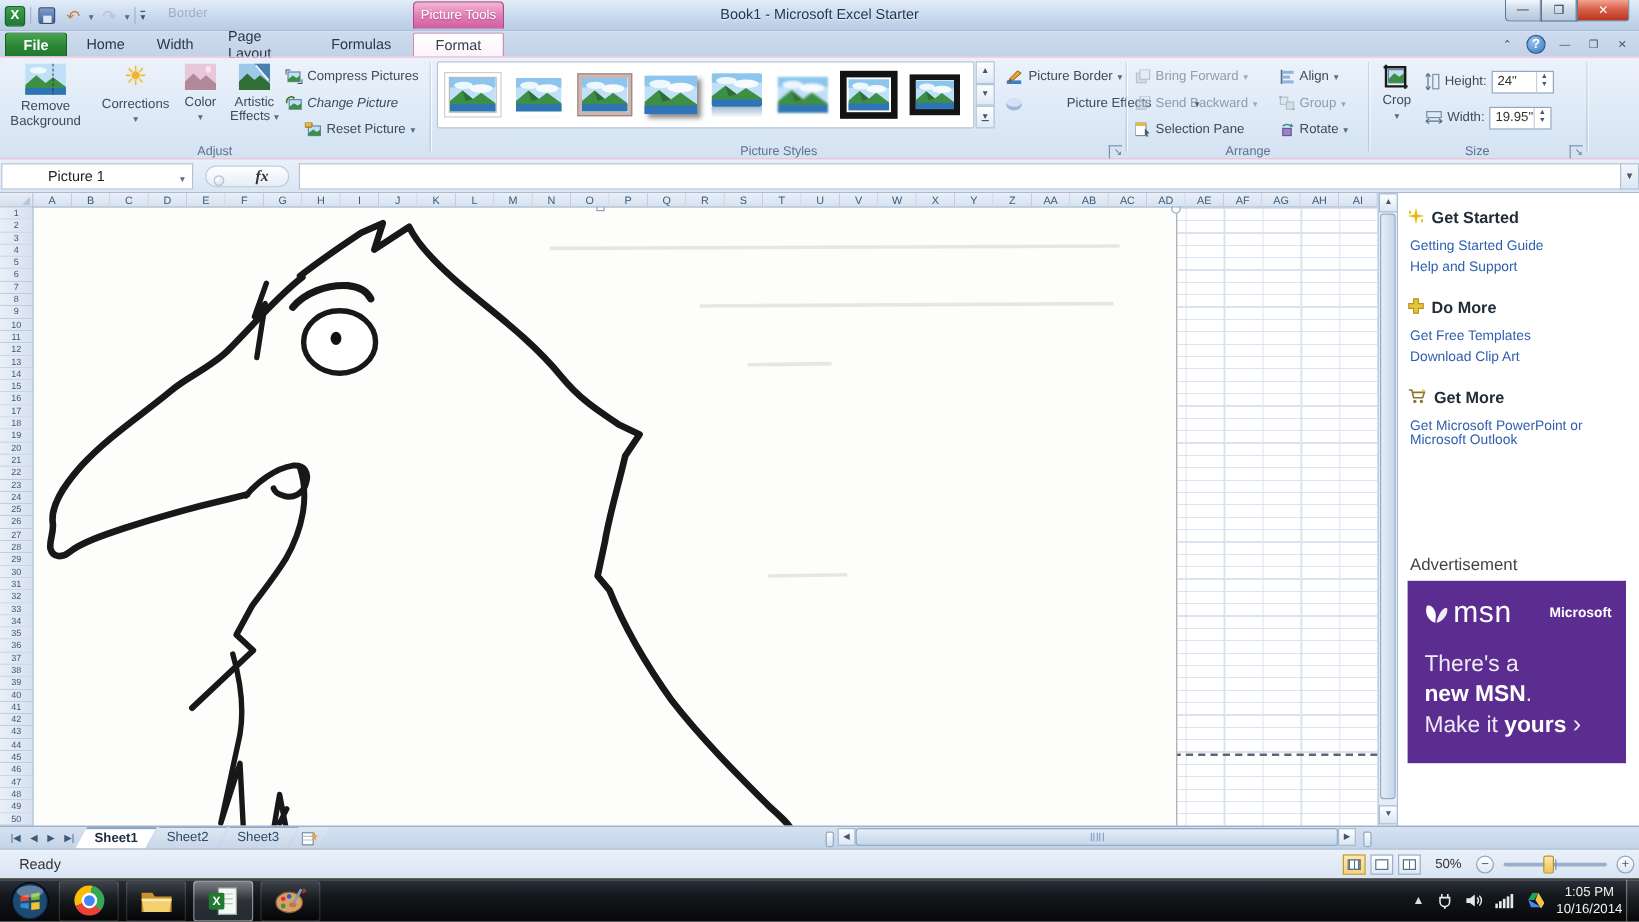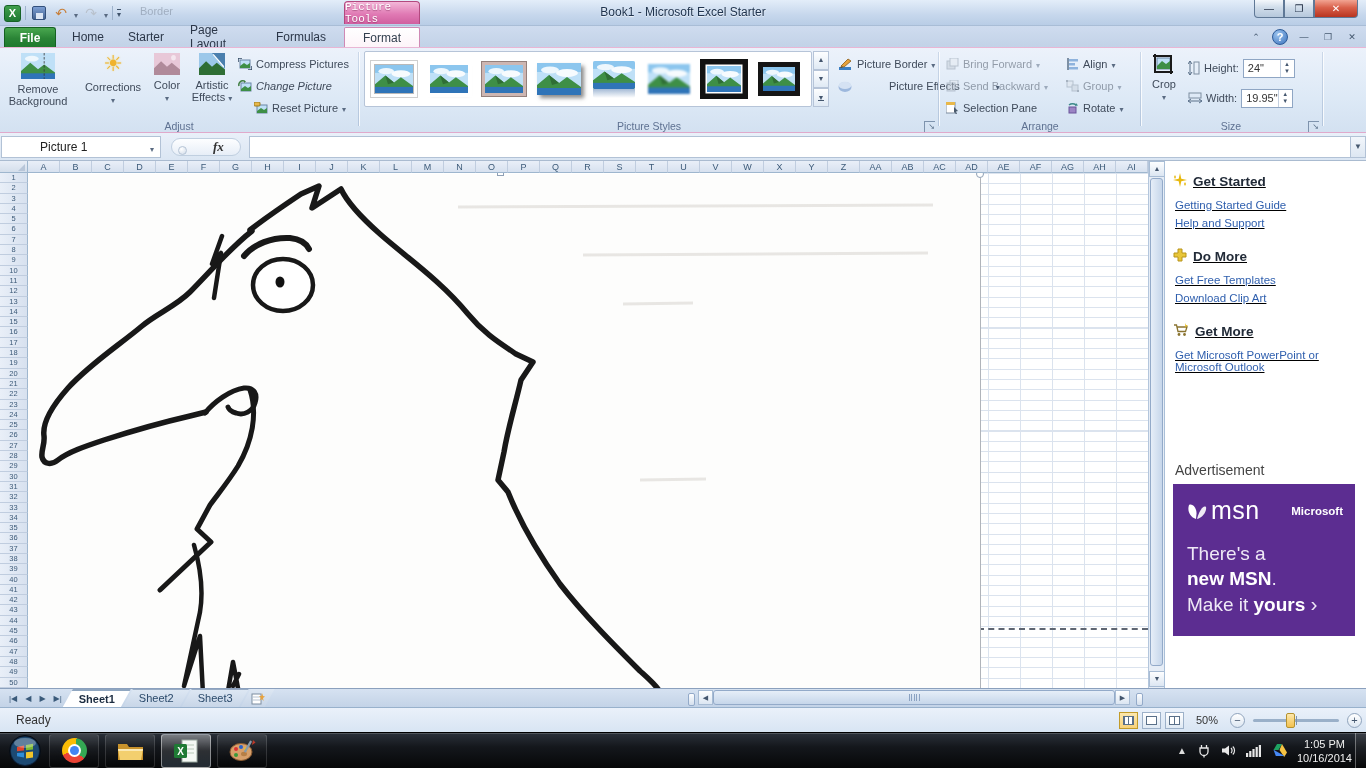--- a/index.html
+++ b/index.html
@@ -17,21 +17,21 @@
   .redo{color:#b9c2cd;font-size:14px;line-height:14px;}
   .qsep{width:1px;height:14px;background:#9fb3cc;}
   .qcaret{font-size:8px;color:#40536b;border-top:1px solid #40536b;line-height:9px;margin-top:2px;}
   .ghost{left:140px;top:5px;width:58px;height:15px;color:#3a4454;font-size:11px;opacity:.3;filter:blur(.6px);}
   .title{left:0;top:5px;width:1366px;text-align:center;font-size:12px;color:#21354f;text-shadow:0 1px 1px rgba(255,255,255,.8);}
   .winbtns{right:8px;top:0;display:flex;}
   .wbtn{width:30px;height:18px;border:1px solid #5f7896;border-top:none;background:linear-gradient(#f4f8fc,#cfdcea 45%,#b6c8dc);display:flex;align-items:center;justify-content:center;font-size:10px;color:#243247;}
   .wbtn.close{width:44px;background:linear-gradient(#f2a492,#d9604a 45%,#b8341f);color:#fff;border-bottom-right-radius:4px;}
   .wbtn.min{border-bottom-left-radius:4px;}
   
-  #pt-header{left:344px;top:1px;width:76px;height:23px;background:linear-gradient(#f3b7d8,#e07ab4 55%,#d05f9f);border:1px solid #b3497f;border-bottom:none;border-radius:4px 4px 0 0;color:#fff;font-size:11px;display:flex;align-items:center;justify-content:center;text-shadow:0 1px 1px rgba(120,30,80,.5);font-family:Liberation Mono, monospace;}
+  #pt-header{left:344px;top:1px;width:76px;height:23px;background:linear-gradient(#f3b7d8,#e07ab4 55%,#d05f9f);border:1px solid #b3497f;border-bottom:none;border-radius:4px 4px 0 0;color:#fff;font-size:11px;display:flex;align-items:center;justify-content:center;text-shadow:0 1px 1px rgba(120,30,80,.5);}
   
   #tabrow{left:0;top:26px;width:1366px;height:21px;background:linear-gradient(#cfdcef,#c2d2e7);}
   .tab{position:absolute;top:1px;height:20px;display:flex;align-items:center;justify-content:center;font-size:12px;color:#2b3648;padding:0 14px;}
   #tab-file{left:4px;width:52px;background:linear-gradient(#49a74f,#2a8436 55%,#1f7a2d);color:#fff;border:1px solid #156122;border-bottom:none;border-radius:3px 3px 0 0;font-weight:bold;}
   #tab-format{left:344px;width:76px;background:linear-gradient(#ffffff,#fdf4f9);border:1px solid #cf8ab5;border-bottom:none;border-radius:2px 2px 0 0;color:#33404f;}
   .ribbon-right{position:absolute;right:6px;top:3px;display:flex;gap:8px;align-items:center;}
   .rsm{width:16px;height:15px;display:flex;align-items:center;justify-content:center;font-size:9px;color:#45586f;}
   .help{width:16px;height:16px;border-radius:50%;background:radial-gradient(circle at 35% 30%,#9cc4ef,#3d74bd);color:#fff;font-weight:bold;font-size:11px;display:flex;align-items:center;justify-content:center;border:1px solid #2c5b99;}
   
   #ribbon{left:0;top:47px;width:1366px;height:86px;background:linear-gradient(#ecf2fb,#dde9f6 60%,#d3e1f1);border-top:1px solid #e9b6d4;border-bottom:1px solid #e0a9cb;}
@@ -84,21 +84,21 @@
   #pic{left:28px;top:13px;width:952px;height:514px;background:#fdfdfc;}
   #pic-redge{left:980px;top:13px;width:1px;height:514px;background:#b0b4ba;}
   .handle{background:#fff;border:1px solid #8fa0b5;box-shadow:0 0 1px #fff;}
   #h-top{left:497px;top:9px;width:7px;height:6px;}
   #h-tr{left:976px;top:9px;width:8px;height:8px;border-radius:50%;}
   #vscroll{left:1148px;top:0;width:16px;height:527px;background:#e6edf6;border-left:1px solid #b4c6dc;}
   .sbtn{position:absolute;left:0;width:16px;height:16px;background:linear-gradient(#fdfeff,#dce6f2);border:1px solid #a8bcd4;font-size:7px;color:#44566e;text-align:center;line-height:14px;}
   #vthumb{position:absolute;left:1px;top:17px;width:13px;height:488px;background:linear-gradient(90deg,#e6eef8,#c6d6ea);border:1px solid #93aac9;border-radius:3px;}
   
   #panel{left:1164px;top:161px;width:202px;height:534px;background:#fff;border-left:1px solid #a9bfd8;padding:12px 10px 0 8px;}
-  .psec{margin-bottom:16px;text-decoration:underline;}
+  .psec{margin-bottom:16px;}
   .ptitle{display:flex;align-items:center;gap:6px;font-size:13.5px;font-weight:bold;color:#222b38;margin-bottom:6px;}
   .plink{font-size:11.5px;color:#2f5fae;padding:3px 0 3px 2px;cursor:pointer;}
   #ad-label{font-size:14px;color:#444;margin:86px 0 6px 2px;}
   #ad{width:182px;height:152px;background:#5c2d91;color:#fff;padding:12px 12px 0 14px;}
   #ad-top{display:flex;align-items:center;justify-content:space-between;}
   #msn-brand{display:flex;align-items:center;gap:4px;font-size:25px;color:#fff;letter-spacing:.5px;}
   #ms-corp{font-size:11.5px;font-weight:bold;}
   #ad-text{margin-top:16px;font-size:19px;line-height:25px;color:#efe9f6;}
   #ad-text b{color:#fff;}
   .ad-arrow{font-size:21px;}
@@ -162,21 +162,21 @@
     <div class="abs winbtns">
       <div class="wbtn min">—</div>
       <div class="wbtn">❐</div>
       <div class="wbtn close">✕</div>
     </div>
   </div>
 
   <div class="abs" id="tabrow">
     <div class="tab" id="tab-file">File</div>
     <div class="tab" style="left:62px;width:52px;">Home</div>
-    <div class="tab" style="left:120px;width:52px;">Starter</div>
+    <div class="tab" style="left:120px;width:52px;">Width</div>
     <div class="tab" style="left:176px;width:86px;">Page Layout</div>
     <div class="tab" style="left:264px;width:74px;">Formulas</div>
     <div class="tab" id="tab-format">Format</div>
     <div class="ribbon-right">
       <div class="rsm">⌃</div>
       <div class="help">?</div>
       <div class="rsm">—</div>
       <div class="rsm">❐</div>
       <div class="rsm">✕</div>
     </div>

